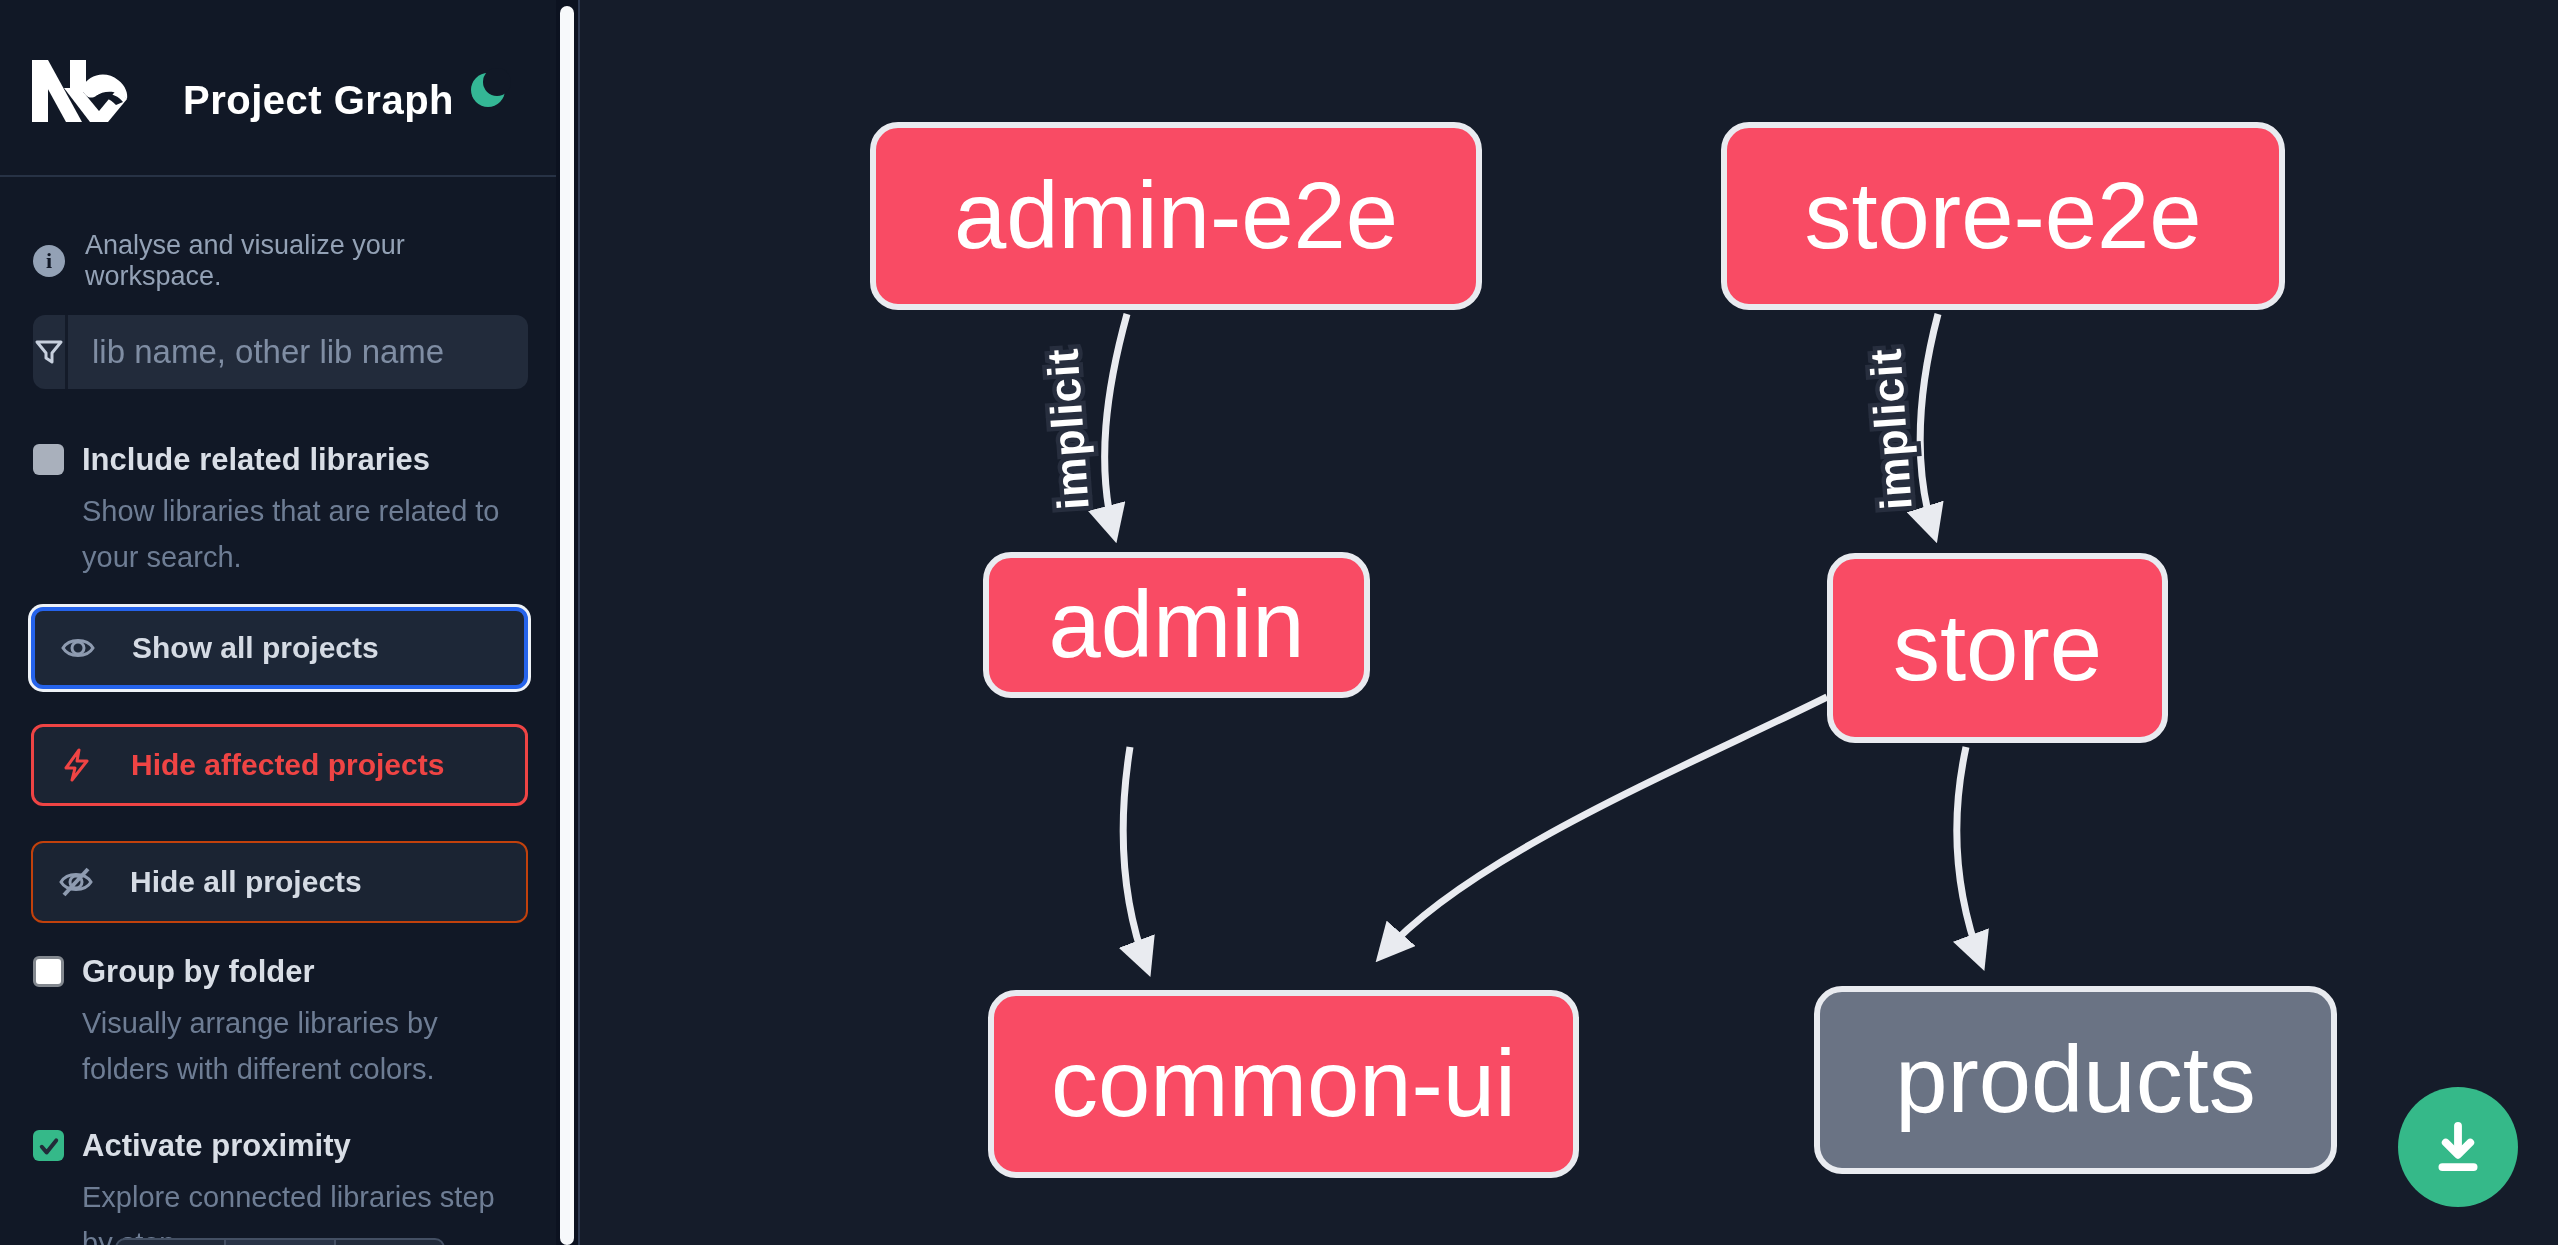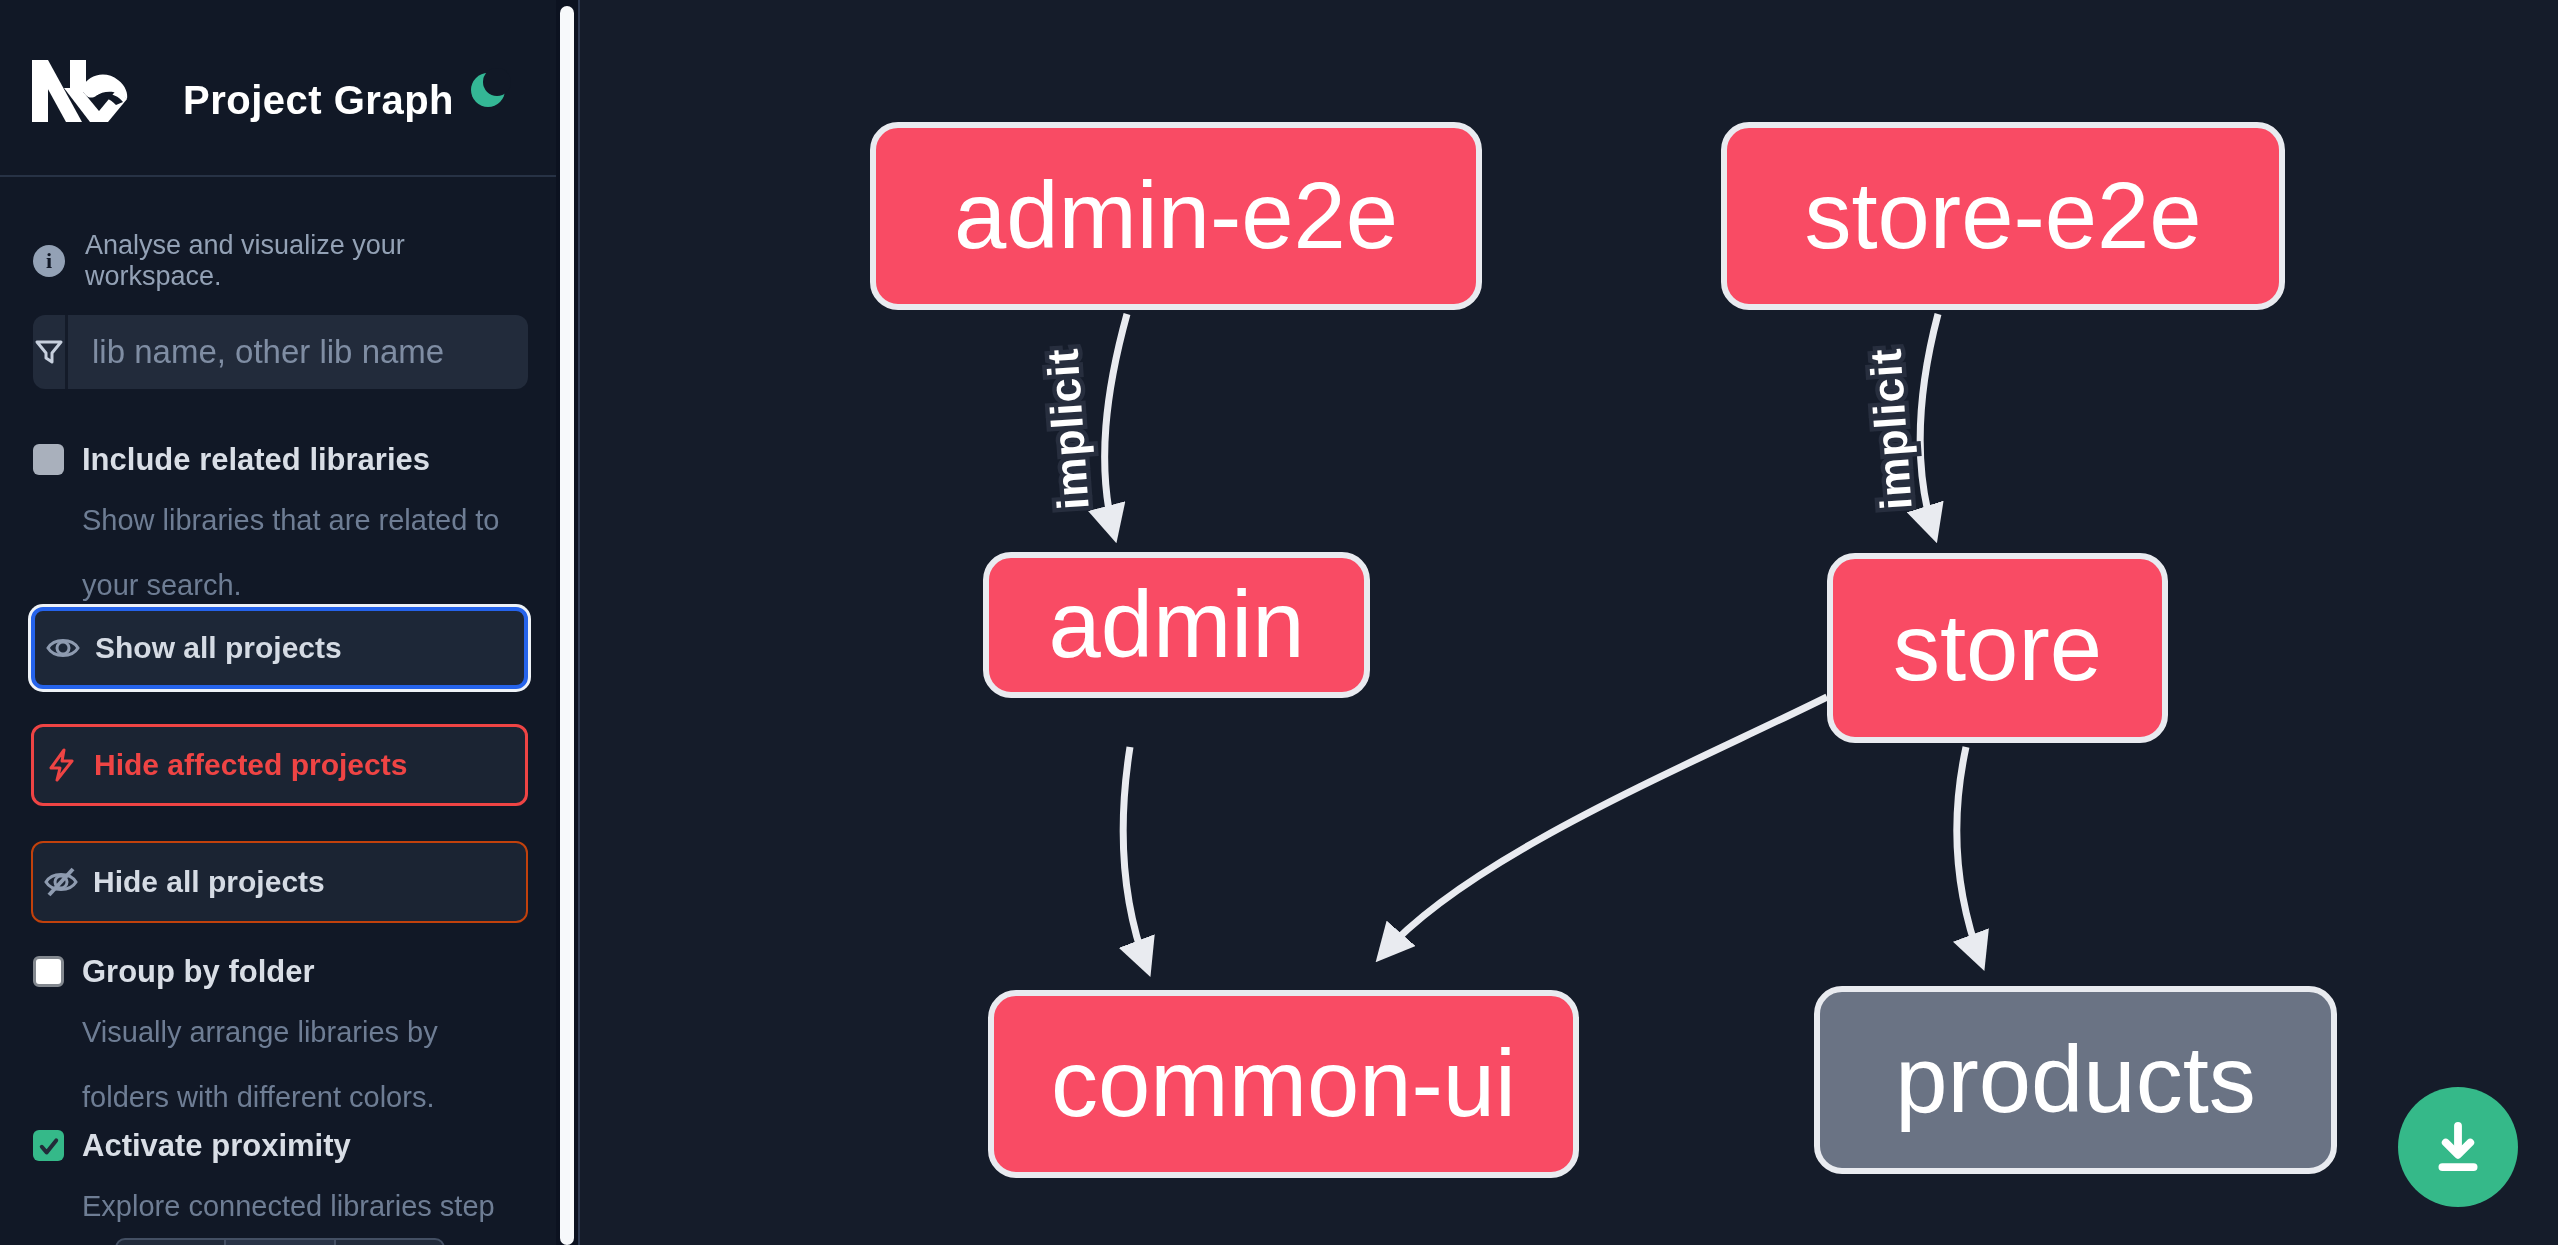--- a/index.html
+++ b/index.html
@@ -37,25 +37,25 @@
                   font-size:33px; color:#d5dbe4; padding:0 24px;
                   font-family:"Liberation Sans", sans-serif; }
   .search-input::placeholder { color:#7f8da3; }
 
   .chk-row { position:absolute; left:33px; width:500px; }
   .chk-box { position:absolute; left:0; top:0; width:31px; height:31px; border-radius:6px; cursor:pointer; }
   .chk-unchecked-gray { background:#a9b0bc; }
   .chk-unchecked-white { background:#ffffff; border:3px solid #83888f; }
   .chk-checked { background:#35b989; display:flex; align-items:center; justify-content:center; }
   .chk-label { position:absolute; left:49px; top:-2px; font-size:31px; font-weight:bold; color:#d9dee6; white-space:nowrap; }
-  .chk-desc { position:absolute; left:49px; top:44px; width:418px; font-size:29px; line-height:65px; color:#6e7d94; }
+  .chk-desc { position:absolute; left:49px; top:44px; width:418px; font-size:29px; line-height:46px; color:#6e7d94; }
 
   .side-btn { position:absolute; left:31px; width:497px; height:82px; border-radius:12px;
-              background:#1b2433; display:flex; align-items:center; gap:14px;
-              padding:0 0 0 10px; cursor:pointer; }
+              background:#1b2433; display:flex; align-items:center; gap:36px;
+              padding:0 0 0 25px; cursor:pointer; }
   .side-btn .lbl { font-size:30px; font-weight:bold; color:#d5dbe4; }
   .btn-focused { background:#1d2737; border:4px solid #2563eb; box-shadow:0 0 0 3px #eef2f7; }
   .btn-affected { border:3px solid #ef4444; }
   .btn-affected .lbl { color:#ef4444; }
   .btn-plain { border:2px solid #c2410c; }
 
   .stepper { position:absolute; left:115px; top:1238px; width:330px; height:44px;
              background:#222b3b; border:2px solid #434f63; border-radius:10px; display:flex; }
   .stepper .seg { flex:1; border-right:2px solid #434f63; }
   .stepper .seg:last-child { border-right:none; }

